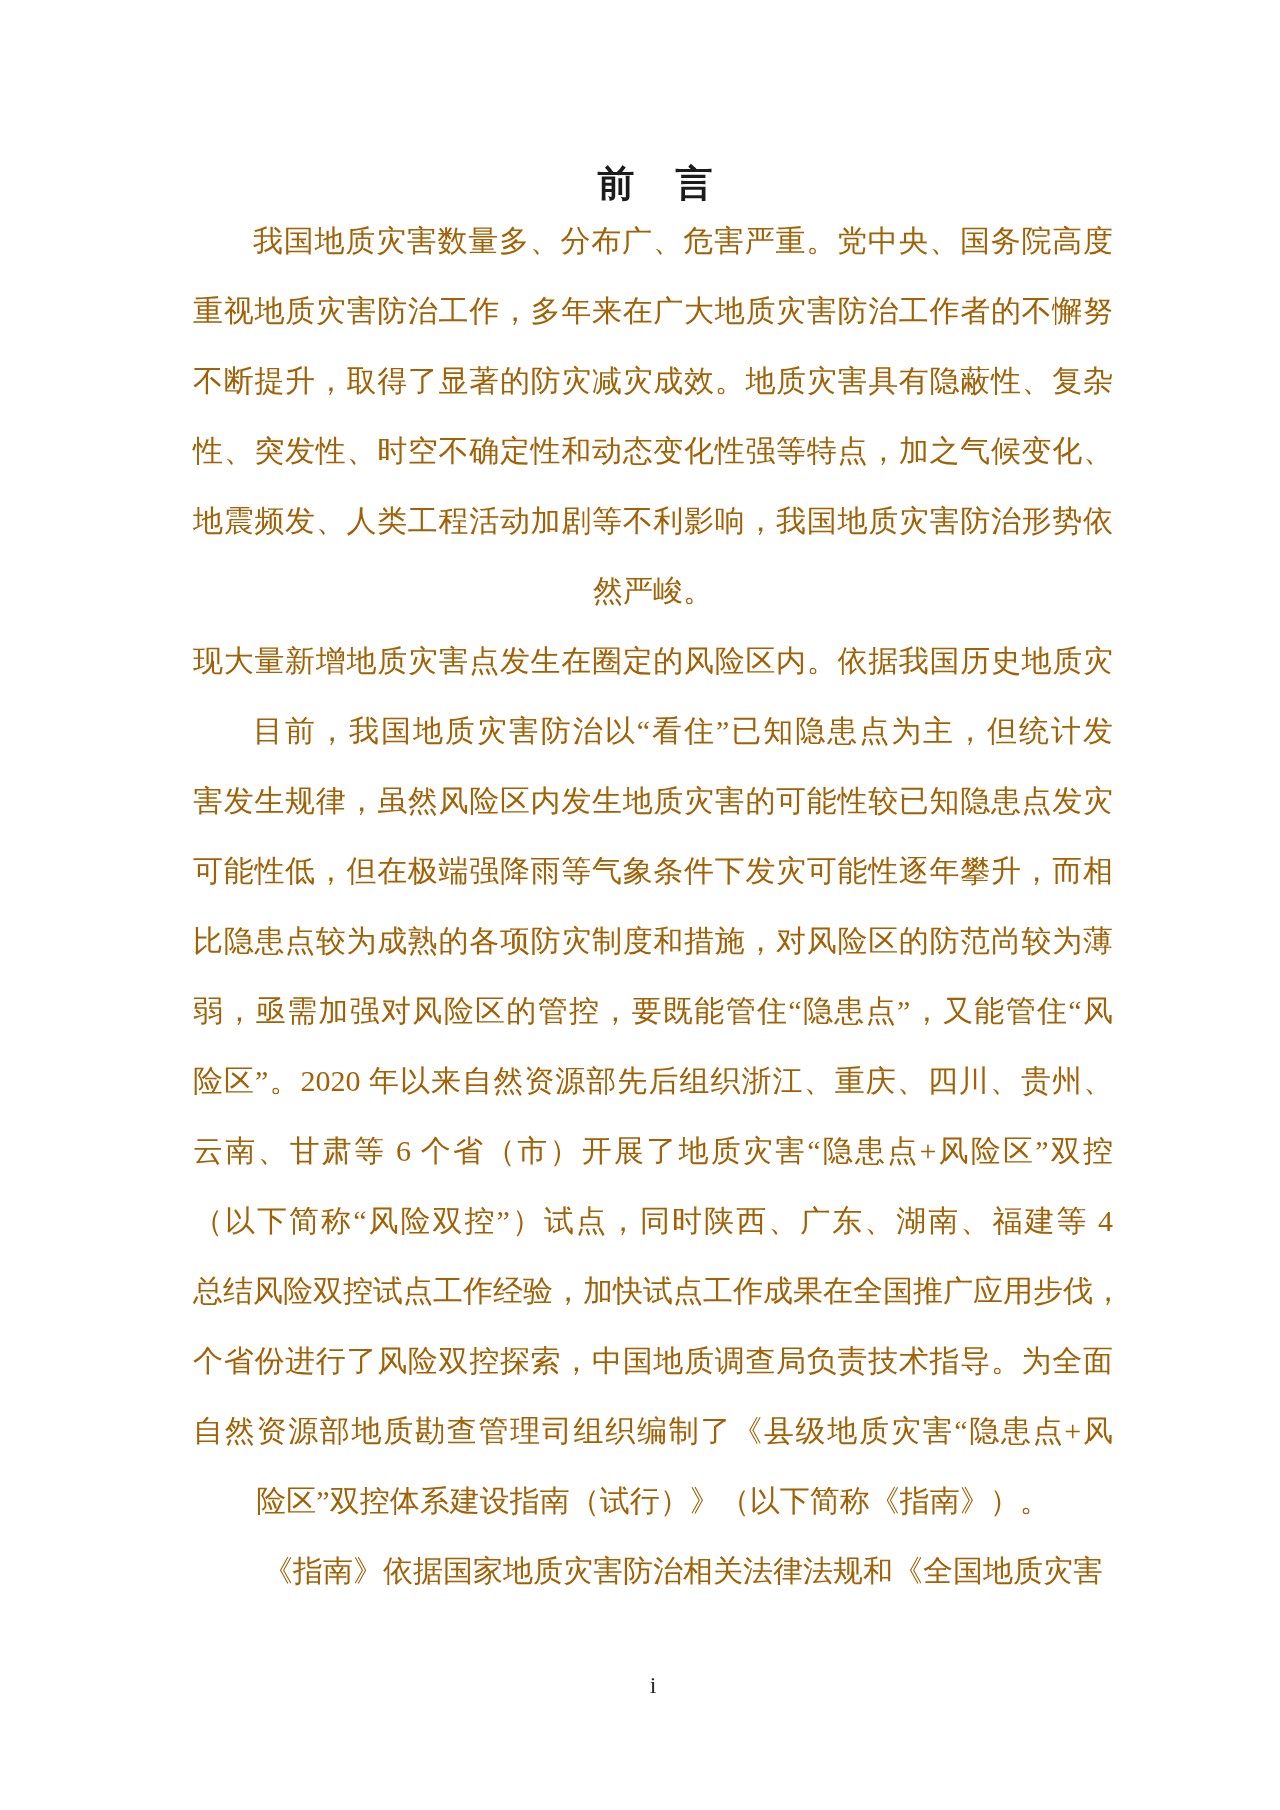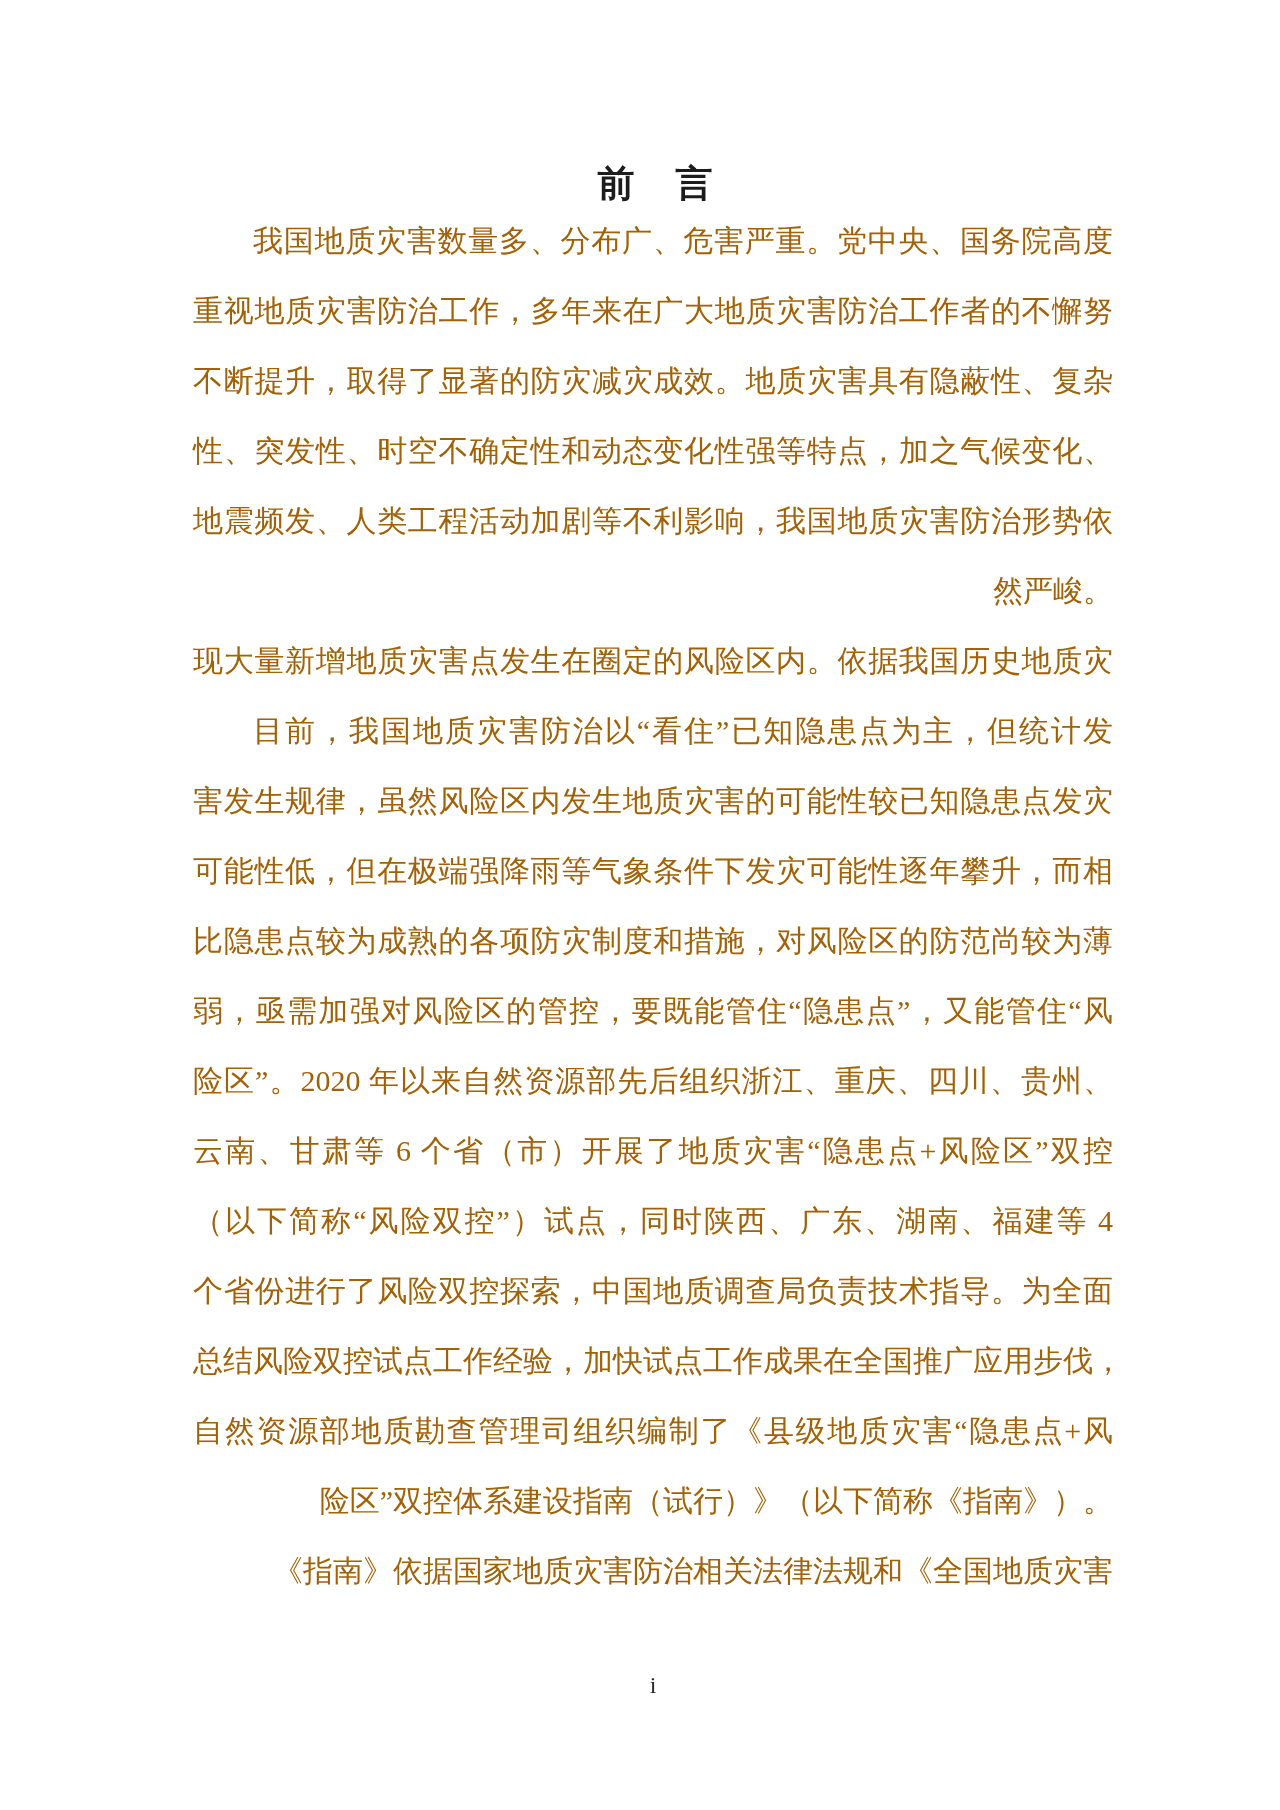--- a/index.html
+++ b/index.html
@@ -45,21 +45,21 @@
     font-size: 30px;
     text-align: justify;
     text-align-last: justify;
     white-space: nowrap;
     color: #a16207;
   }
   .line.para-first {
     text-indent: 60px;
   }
   .line.para-last {
-    text-align: right;
+    text-align: center;
     text-align-last: auto;
   }
   .page-number {
     position: absolute;
     top: 1668px;
     left: 193px;
     width: 920px;
     text-align: center;
     font-size: 24px;
     line-height: 34px;
@@ -84,22 +84,22 @@
       <div class="paragraph">
         <div class="line">现大量新增地质灾害点发生在圈定的风险区内。依据我国历史地质灾</div>
         <div class="line para-first">目前，我国地质灾害防治以“看住”已知隐患点为主，但统计发</div>
         <div class="line">害发生规律，虽然风险区内发生地质灾害的可能性较已知隐患点发灾</div>
         <div class="line">可能性低，但在极端强降雨等气象条件下发灾可能性逐年攀升，而相</div>
         <div class="line">比隐患点较为成熟的各项防灾制度和措施，对风险区的防范尚较为薄</div>
         <div class="line">弱，亟需加强对风险区的管控，要既能管住“隐患点”，又能管住“风</div>
         <div class="line">险区”。2020 年以来自然资源部先后组织浙江、重庆、四川、贵州、</div>
         <div class="line">云南、甘肃等 6 个省（市）开展了地质灾害“隐患点+风险区”双控</div>
         <div class="line">（以下简称“风险双控”）试点，同时陕西、广东、湖南、福建等 4</div>
+        <div class="line">总结风险双控试点工作经验，加快试点工作成果在全国推广应用步伐，</div>
         <div class="line">个省份进行了风险双控探索，中国地质调查局负责技术指导。为全面</div>
-        <div class="line">总结风险双控试点工作经验，加快试点工作成果在全国推广应用步伐，</div>
         <div class="line">自然资源部地质勘查管理司组织编制了《县级地质灾害“隐患点+风</div>
         <div class="line para-last">险区”双控体系建设指南（试行）》（以下简称《指南》）。</div>
       </div>
       <div class="paragraph">
         <div class="line para-first para-last">《指南》依据国家地质灾害防治相关法律法规和《全国地质灾害</div>
       </div>
     </div>
 
   <div class="page-number">i</div>
 </div>

